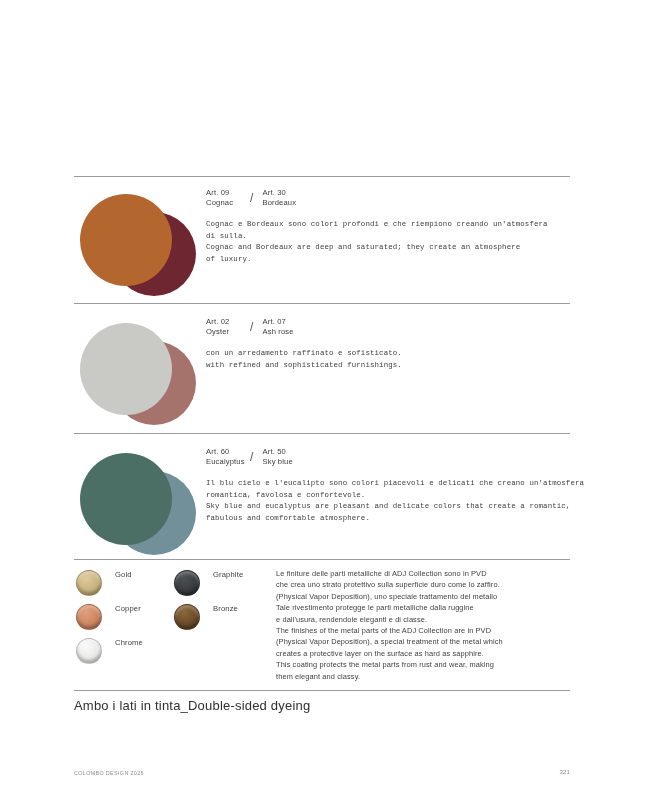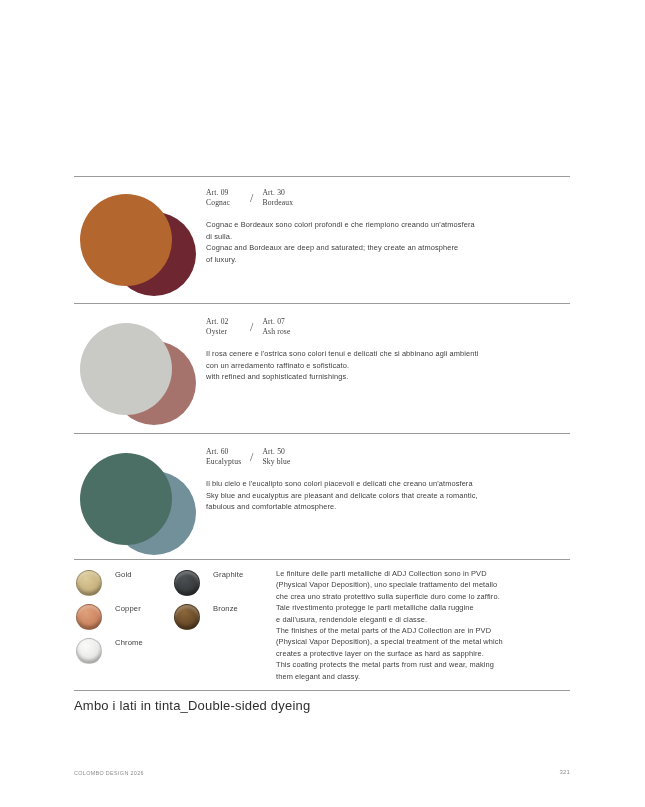--- a/index.html
+++ b/index.html
@@ -68,21 +68,20 @@
     width: 370px;
   }
 
   .art-line {
     display: flex;
     align-items: flex-start;
     font-size: 7.6px;
     line-height: 10.2px;
     color: #3d3d3d;
     letter-spacing: 0.15px;
-    font-family: Liberation Serif, serif;
   }
   .art-col {
     display: flex;
     flex-direction: column;
   }
   .art-col.first { min-width: 44px; }
   .art-slash {
     font-size: 12px;
     line-height: 20px;
     color: #555;
@@ -92,21 +91,21 @@
   .art-code { white-space: nowrap; }
   .art-name { white-space: nowrap; }
 
   .desc {
     margin-top: 11px;
     font-size: 7.4px;
     line-height: 11.4px;
     color: #3d3d3d;
     letter-spacing: 0.12px;
   }
-  .desc div { white-space: nowrap; }
+  .desc div { white-space: nowrap; font-family: Liberation Mono, monospace; }
 
   
   .metals {
     position: absolute;
     left: 74px;
     top: 570px;
     width: 200px;
   }
   .metal-col {
     position: absolute;
@@ -228,21 +227,20 @@
           <span class="art-code">Art. 02</span>
           <span class="art-name">Oyster</span>
         </div>
         <span class="art-slash">/</span>
         <div class="art-col">
           <span class="art-code">Art. 07</span>
           <span class="art-name">Ash rose</span>
         </div>
       </div>
       <div class="desc">
-        <div>Il rosa cenere e l'ostrica sono colori tenui e delicati che si abbinano agli ambienti</div>
         <div>con un arredamento raffinato e sofisticato.</div>
         <div>with refined and sophisticated furnishings.</div>
       </div>
     </div>
   </div>
 
   <div class="pair-row" style="top:447px">
     <div class="swatch-pair">
       <div class="disc back" style="background:#72909a"></div>
       <div class="disc front" style="background:#4b6f64"></div>
@@ -254,20 +252,21 @@
           <span class="art-name">Eucalyptus</span>
         </div>
         <span class="art-slash">/</span>
         <div class="art-col">
           <span class="art-code">Art. 50</span>
           <span class="art-name">Sky blue</span>
         </div>
       </div>
       <div class="desc">
         <div>Il blu cielo e l'eucalipto sono colori piacevoli e delicati che creano un'atmosfera</div>
+        <div>romantica, favolosa e confortevole.</div>
         <div>Sky blue and eucalyptus are pleasant and delicate colors that create a romantic,</div>
         <div>fabulous and comfortable atmosphere.</div>
       </div>
     </div>
   </div>
 
   <div class="metals">
     <div class="metal-col c1">
       <div class="metal-item">
         <span class="metal-chip" style="background:radial-gradient(circle at 38% 30%, #ddcb9c 0%, #c9b481 55%, #9c8a5d 100%)"></span>
@@ -289,22 +288,22 @@
       </div>
       <div class="metal-item">
         <span class="metal-chip" style="background:radial-gradient(circle at 38% 30%, #8a6739 0%, #6b4c2a 55%, #402c17 100%)"></span>
         <span class="metal-label">Bronze</span>
       </div>
     </div>
   </div>
 
   <div class="pvd-text">
     <div>Le finiture delle parti metalliche di ADJ Collection sono in PVD</div>
+    <div>che crea uno strato protettivo sulla superficie duro come lo zaffiro.</div>
     <div>(Physical Vapor Deposition), uno speciale trattamento del metallo</div>
-    <div>che crea uno strato protettivo sulla superficie duro come lo zaffiro.</div>
     <div>Tale rivestimento protegge le parti metalliche dalla ruggine</div>
     <div>e dall'usura, rendendole eleganti e di classe.</div>
     <div>The finishes of the metal parts of the ADJ Collection are in PVD</div>
     <div>(Physical Vapor Deposition), a special treatment of the metal which</div>
     <div>creates a protective layer on the surface as hard as sapphire.</div>
     <div>This coating protects the metal parts from rust and wear, making</div>
     <div>them elegant and classy.</div>
   </div>
 
   <div class="caption">Ambo i lati in tinta_Double-sided dyeing</div>

